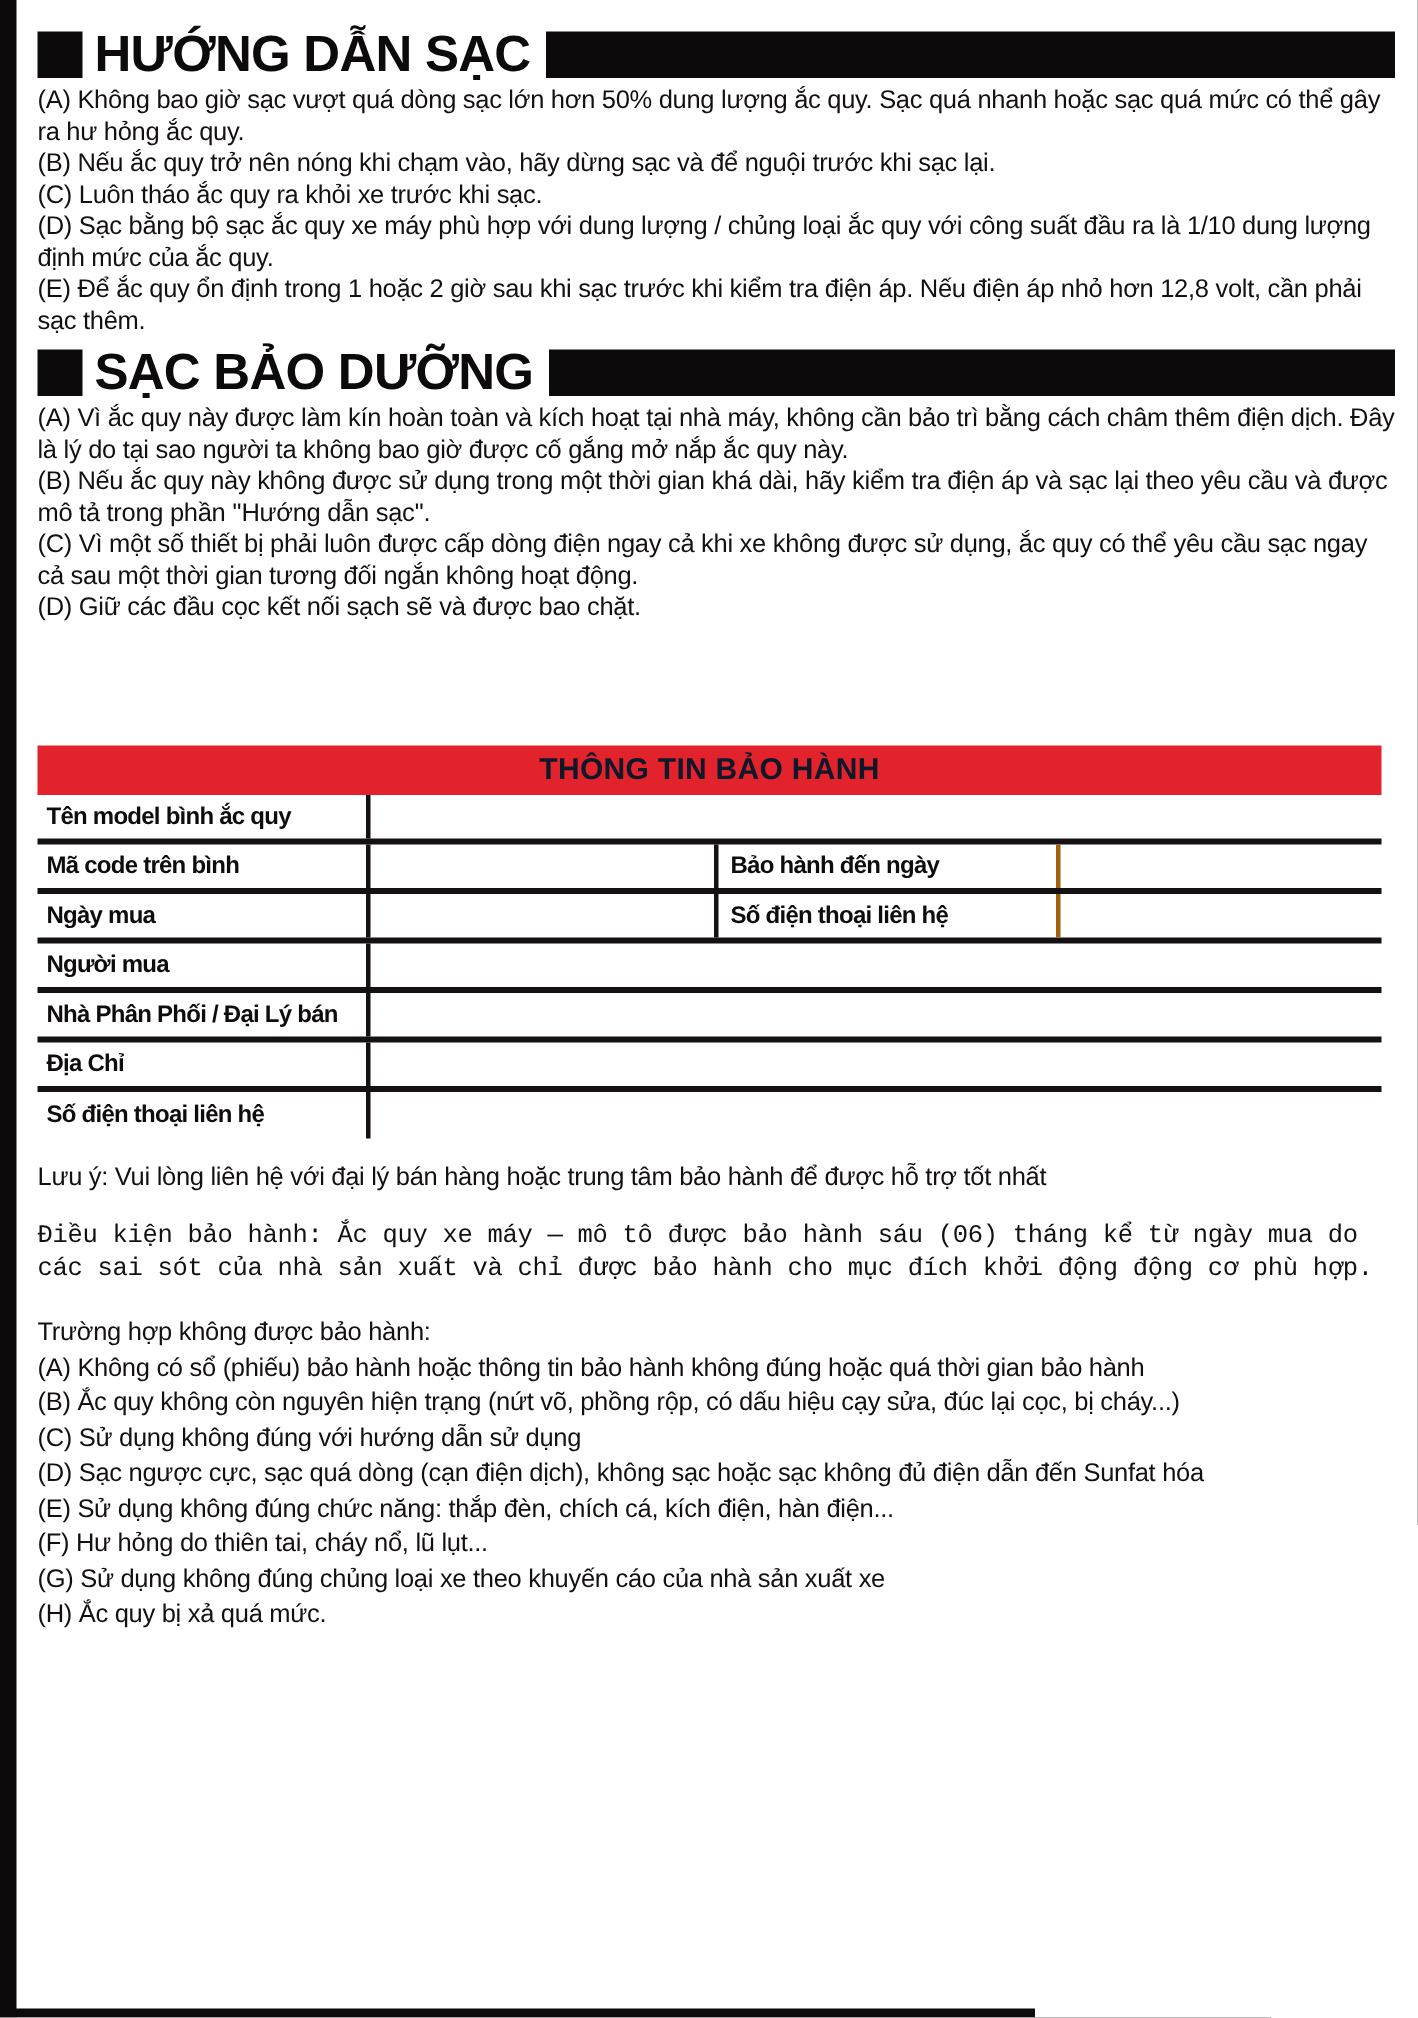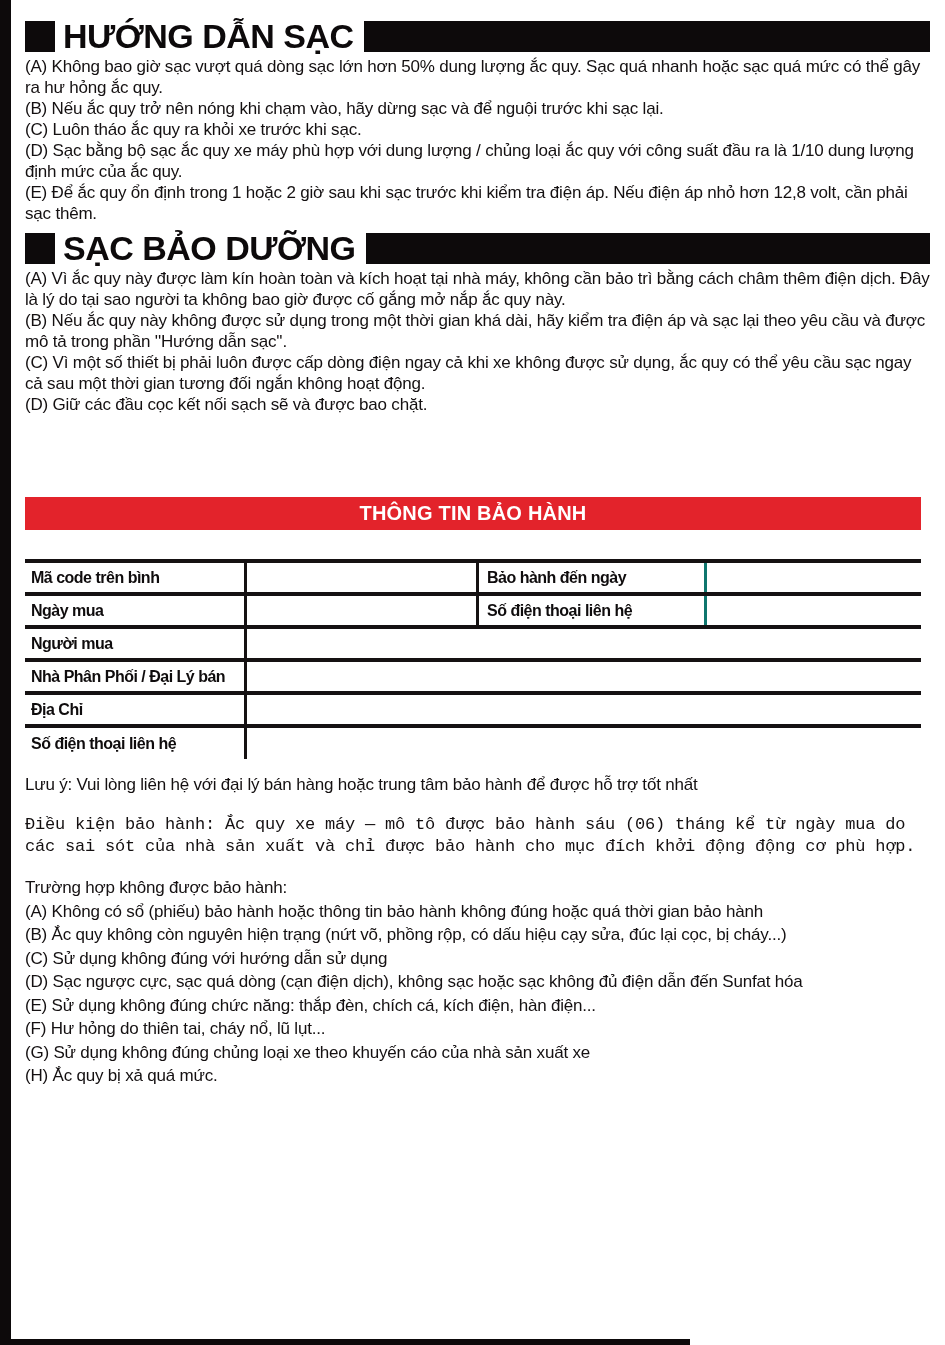--- a/index.html
+++ b/index.html
@@ -25,34 +25,34 @@
   .hbar{flex:1 1 auto;height:31px;background:#0d0a0b;}
   .sec-body p{
     margin:0;font-size:17px;line-height:21px;letter-spacing:-0.2px;color:#141011;
   }
   .note{position:absolute;left:0;width:905px;font-size:17px;letter-spacing:-0.2px;color:#141011;}
   .note p{margin:0;line-height:22px;}
   .exclusions p{margin:0;line-height:23.5px;}
   
   .wtable{position:absolute;left:0;top:497px;width:896px;}
   .wt-header{
-    height:33px;line-height:33px;background:#e3232b;color:#ffffff;
+    height:33px;line-height:33px;background:#e3232b;color:#0f172a;
     text-align:center;font-weight:bold;font-size:20px;letter-spacing:0.2px;
   }
   .wt-row{display:flex;height:33px;box-sizing:border-box;border-bottom:4px solid #151112;}
   .wt-row.last{border-bottom:none;height:31px;}
   .wt-cell{box-sizing:border-box;display:flex;align-items:center;}
   .wt-label{
     width:222px;flex:0 0 auto;border-right:3px solid #151112;
     font-weight:bold;font-size:16px;letter-spacing:-0.5px;padding-left:6px;
     white-space:nowrap;color:#0f0c0d;
   }
   .wt-value1{width:232px;flex:0 0 auto;border-right:3px solid #151112;}
   .wt-label2{
-    width:228px;flex:0 0 auto;border-right:3px solid #0f766e;
+    width:228px;flex:0 0 auto;border-right:3px solid #a16207;
     font-weight:bold;font-size:16px;letter-spacing:-0.5px;padding-left:8px;
     white-space:nowrap;color:#0f0c0d;
   }
   .wt-fill{flex:1 1 auto;}
 </style>
 </head>
 <body>
 
 <div class="page">
   <div class="edge-left"></div>
@@ -86,20 +86,21 @@
         <p>(B) Nếu ắc quy này không được sử dụng trong một thời gian khá dài, hãy kiểm tra điện áp và sạc lại theo yêu cầu và được mô tả trong phần ''Hướng dẫn sạc''.</p>
         <p>(C) Vì một số thiết bị phải luôn được cấp dòng điện ngay cả khi xe không được sử dụng, ắc quy có thể yêu cầu sạc ngay cả sau một thời gian tương đối ngắn không hoạt động.</p>
         <p>(D) Giữ các đầu cọc kết nối sạch sẽ và được bao chặt.</p>
       </div>
     </section>
 
     <div class="wtable">
       <div class="wt-header">THÔNG TIN BẢO HÀNH</div>
 
       <div class="wt-row">
+        <div class="wt-cell wt-label">Tên model bình ắc quy</div>
         <div class="wt-cell wt-fill"></div>
       </div>
 
       <div class="wt-row">
         <div class="wt-cell wt-label">Mã code trên bình</div>
         <div class="wt-cell wt-value1"></div>
         <div class="wt-cell wt-label2">Bảo hành đến ngày</div>
         <div class="wt-cell wt-fill"></div>
       </div>
 

